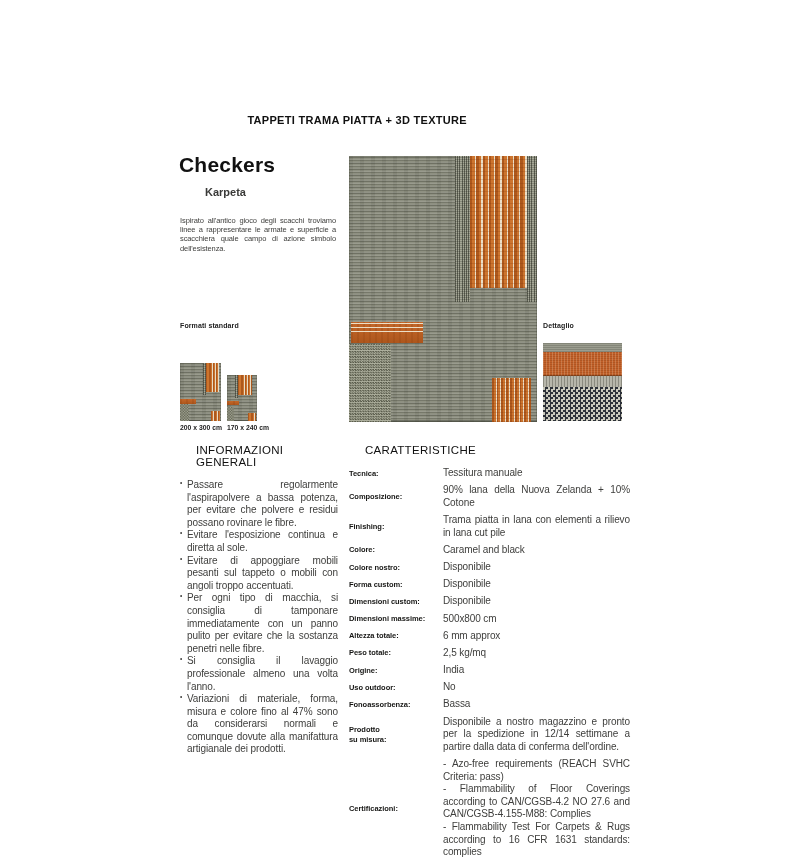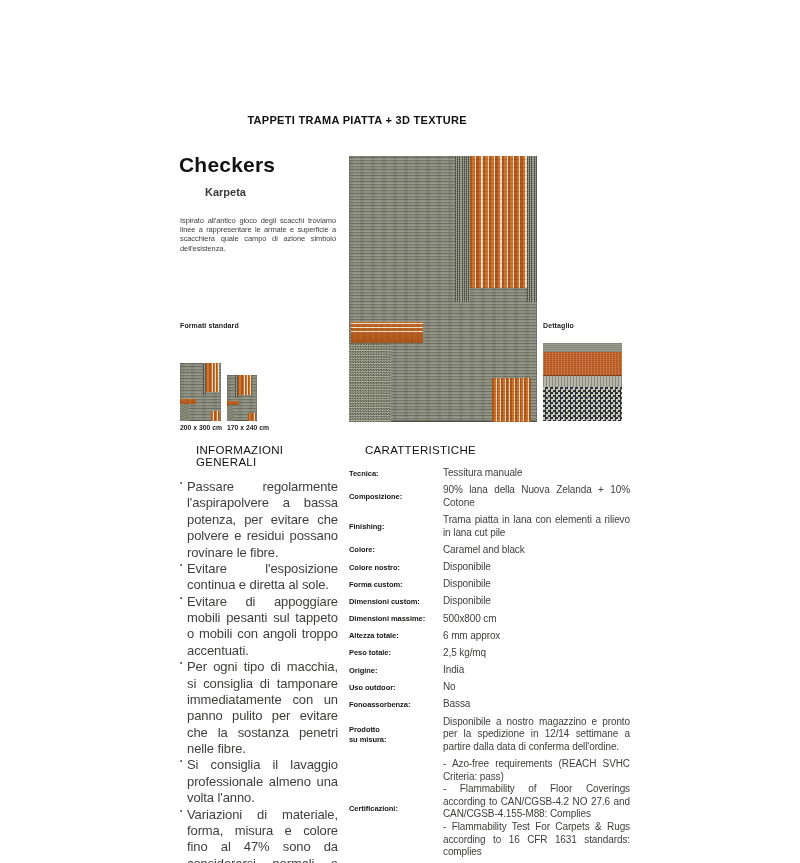--- a/index.html
+++ b/index.html
@@ -41,21 +41,21 @@
   }
   .section-heading{
     font-size:11.5px;font-weight:normal;letter-spacing:.3px;color:#111;
     margin:0 0 11px 16px;
   }
   
   .info-block{position:absolute;left:180px;top:444px;width:158px;}
   .info-list{list-style:none;margin:0;padding:0;}
   .info-list li{
     position:relative;padding-left:7px;margin:0;
-    font-size:13px;line-height:1.26;letter-spacing:-.1px;
+    font-size:10px;line-height:1.26;letter-spacing:-.1px;
     color:#3e3e3c;text-align:justify;
   }
   .info-list li::before{
     content:"•";position:absolute;left:0;top:0;
     font-size:6.5px;color:#3e3e3c;
   }
   
   .spec-block{position:absolute;left:349px;top:444px;width:281px;}
   .spec-row{display:flex;align-items:center;margin-bottom:4.6px;}
   .spec-row.center{align-items:center;}

